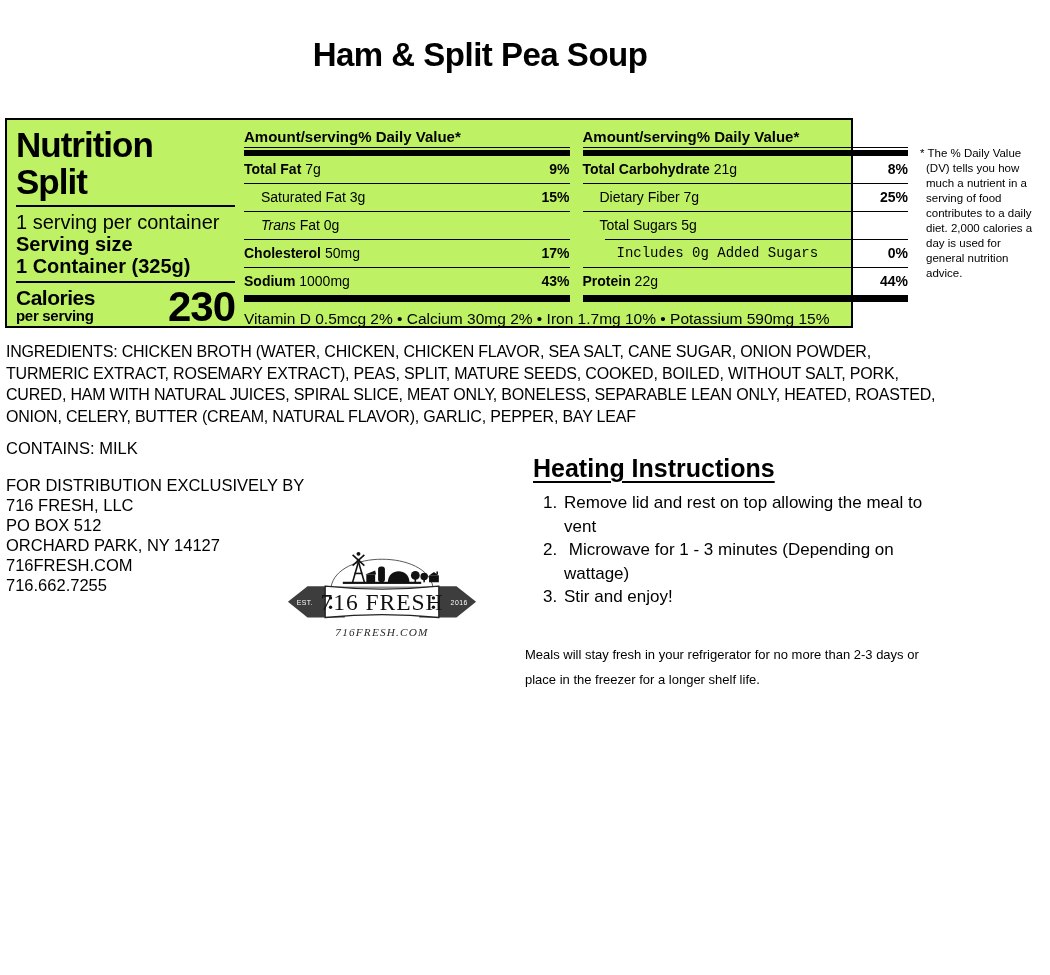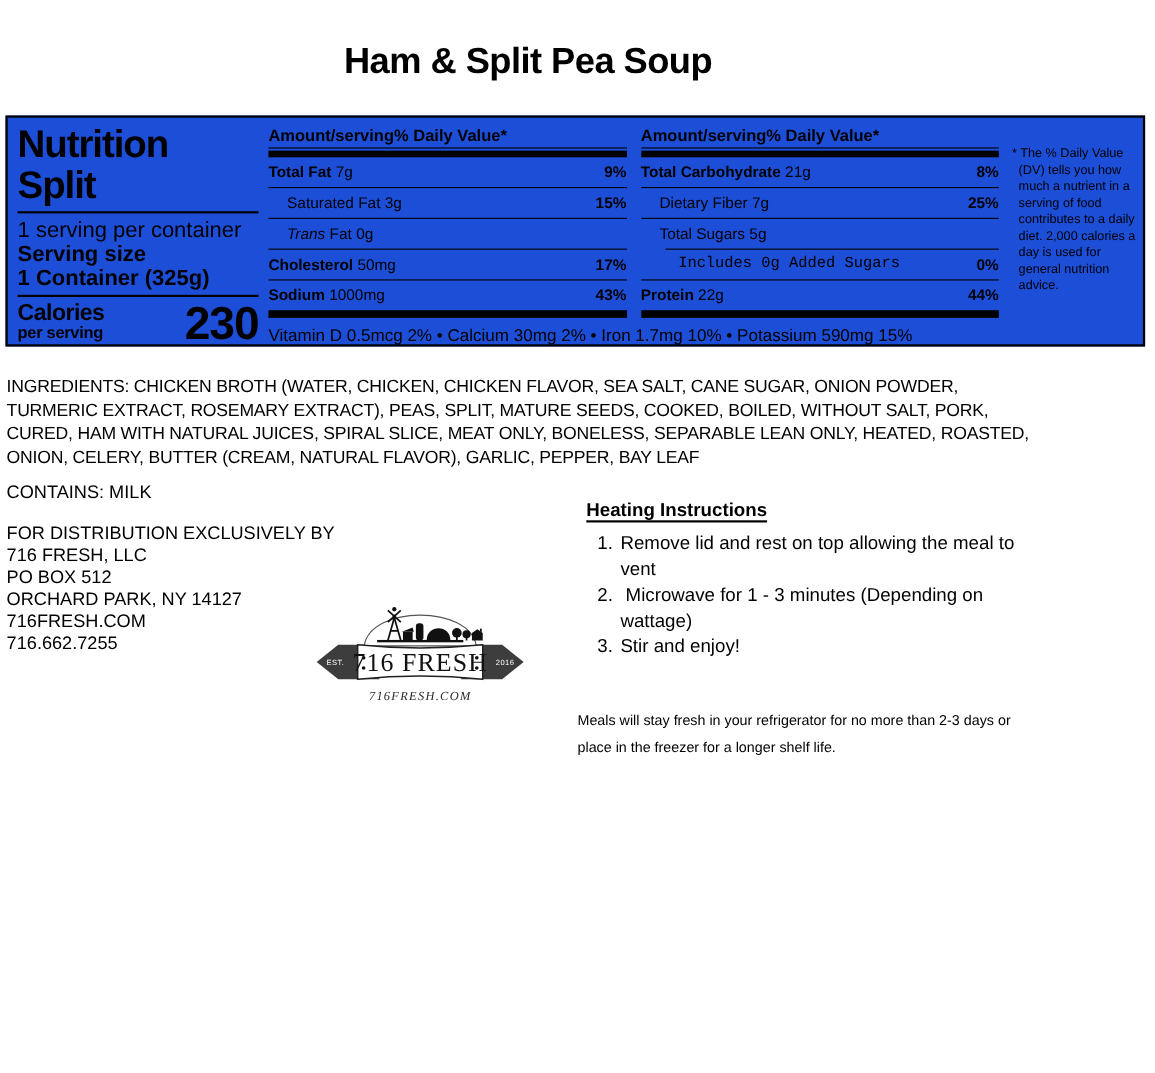--- a/index.html
+++ b/index.html
@@ -3,22 +3,22 @@
 <meta charset="utf-8">
 <style>
   * { margin:0; padding:0; box-sizing:border-box; }
   html,body { background:#fff; }
   body { width:1050px; height:975px; position:relative; font-family:"Liberation Sans", sans-serif; color:#000; overflow:hidden; }
 
   .page-title { position:absolute; top:36px; left:0; width:960px; text-align:center;
     font-size:33px; font-weight:bold; letter-spacing:-0.5px; }
 
   
-  .panel { position:absolute; left:5px; top:105px; width:1036px; height:210px;
-    border:2px solid #000; display:flex; background:#1d4ed8; }
+  .panel { position:absolute; left:5px; top:118px; width:848px; height:210px;
+    border:2px solid #000; display:flex; background:#bef264; }
 
   .col-facts { width:237px; padding:6px 9px 0 9px; flex:none; }
   .nf-title { font-size:35px; font-weight:bold; line-height:37px; letter-spacing:-1px; }
   .rule { background:#000; }
   .title-rule { height:2px; margin-top:5px; }
   .serving-block { font-size:20px; line-height:22px; margin-top:4px; }
   .b { font-weight:bold; }
   .serving-rule { height:2px; margin-top:4px; }
   .cal-row { display:flex; justify-content:space-between; align-items:flex-start; margin-top:5px; }
   .cal-label { font-size:21px; font-weight:bold; line-height:20px; letter-spacing:-0.5px; }
@@ -46,21 +46,21 @@
   
   .ingredients { position:absolute; left:6px; top:341px; width:1040px;
     font-size:16px; line-height:21.5px; letter-spacing:-0.2px; white-space:pre-line; }
   .contains { position:absolute; left:6px; top:439px; font-size:16.5px; }
   .distributor { position:absolute; left:6px; top:475px; width:430px;
     font-size:16.5px; line-height:20px; white-space:pre-line; }
 
   .logo { position:absolute; left:284px; top:542px; }
 
   .heating { position:absolute; left:525px; top:454px; width:427px; }
-  .heating h2 { font-size:17px; font-weight:bold; display:inline-block; margin-left:8px;
+  .heating h2 { font-size:25px; font-weight:bold; display:inline-block; margin-left:8px;
     text-decoration:underline; text-decoration-thickness:2px; text-underline-offset:4px; }
   .steps { list-style:none; counter-reset:stepnum; margin:8px 0 0; padding:0 0 0 18px;
     font-size:17px; line-height:23.5px; }
   .steps li { counter-increment:stepnum; position:relative; padding-left:21px; white-space:pre-wrap; }
   .steps li::before { content:counter(stepnum) "."; position:absolute; left:0; top:0; }
   .storage-note { position:absolute; left:525px; top:643px; width:425px; font-size:13px; line-height:24.5px; }
 </style>
 </head>
 <body>
 

